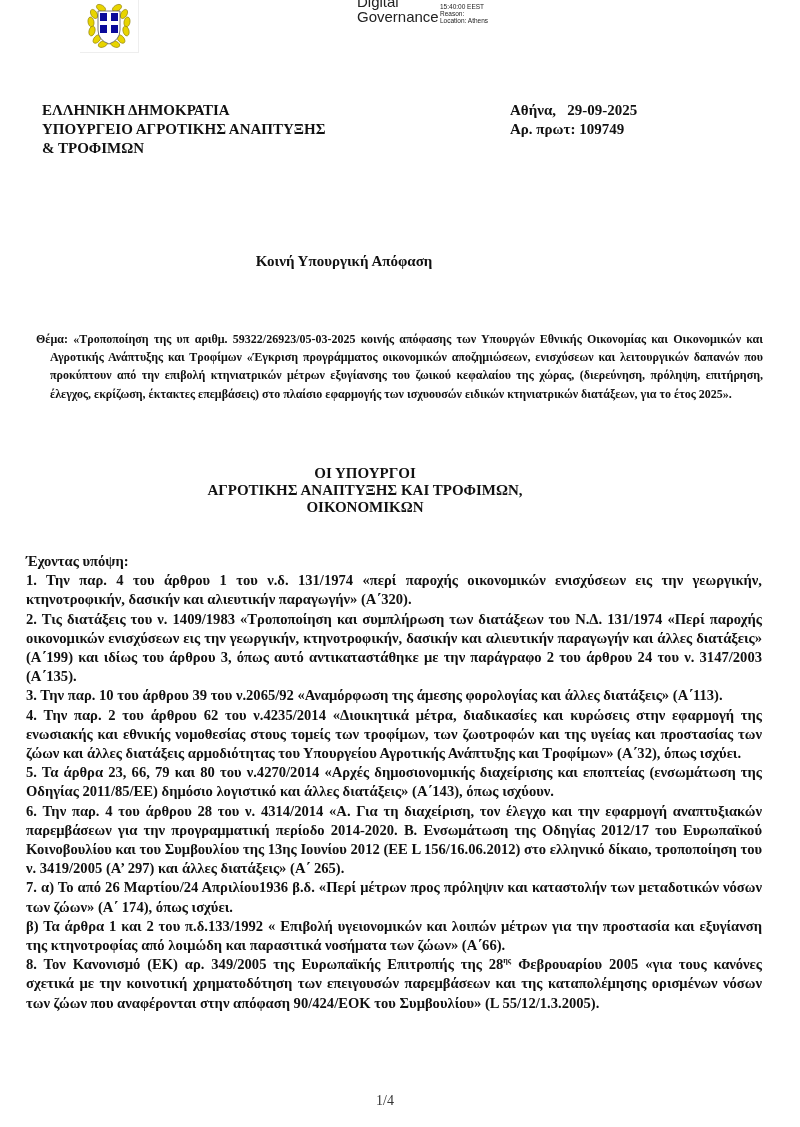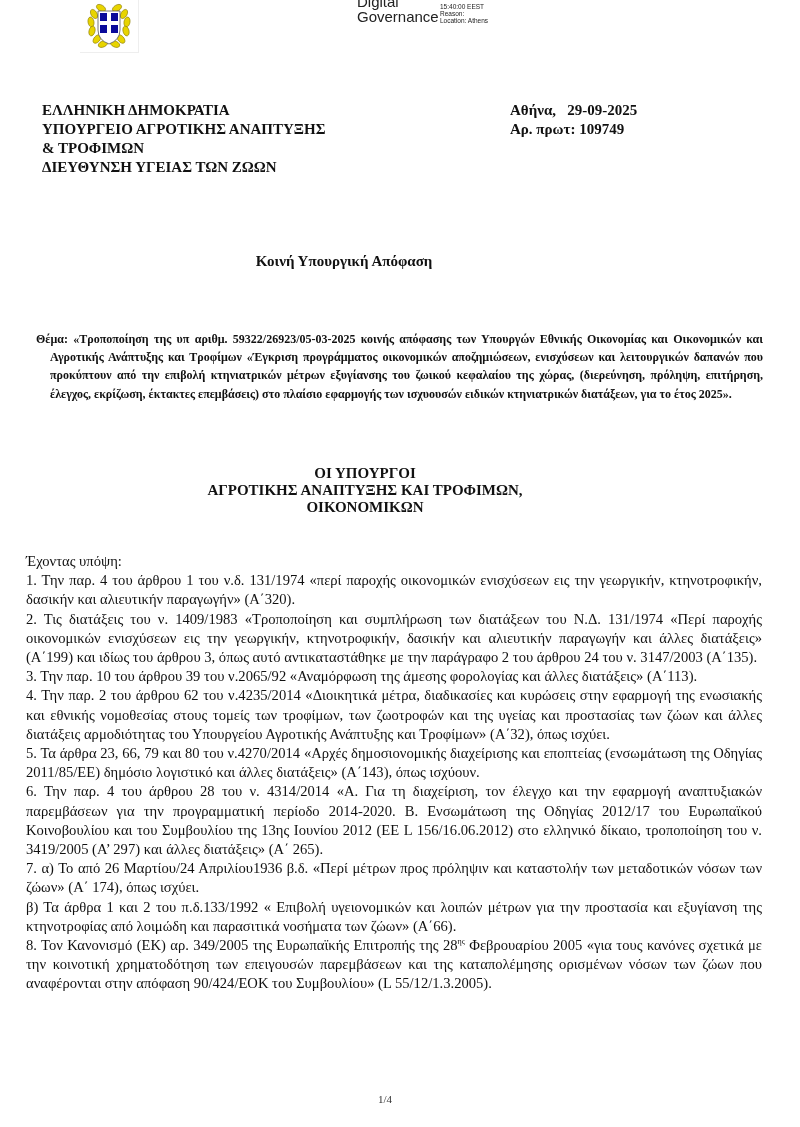--- a/index.html
+++ b/index.html
@@ -11,22 +11,22 @@
     .sig { position: absolute; left: 357px; top: -6px; font-family: "Liberation Sans", "DejaVu Sans", sans-serif; }
     .sig .big { font-size: 15px; line-height: 15px; color: #222; }
     .sig-meta { position: absolute; left: 440px; top: -4px; font-family: "Liberation Sans", "DejaVu Sans", sans-serif; font-size: 6.5px; line-height: 7px; color: #222; }
     .hdr-left { position: absolute; left: 26px; top: 101px; font-weight: bold; font-size: 15px; line-height: 19px; }
     .hdr-left div { white-space: nowrap; margin-left: 16px; }
     .hdr-right { position: absolute; left: 510px; top: 101px; font-weight: bold; font-size: 15px; line-height: 19px; white-space: nowrap; }
     .doc-type { position: absolute; left: 0; width: 688px; top: 253px; text-align: center; font-weight: bold; font-size: 15px; }
     .subject { position: absolute; left: 36px; width: 727px; top: 293px; font-weight: bold; font-size: 12px; line-height: 18.2px; text-align: justify; text-indent: -14px; padding-left: 14px; box-sizing: border-box; margin-top: 37px; }
     .ministers { position: absolute; left: 0; width: 730px; top: 465px; text-align: center; font-weight: bold; font-size: 15px; line-height: 17px; }
     .body { position: absolute; left: 26px; width: 736px; top: 552px; font-size: 14.6px; line-height: 19.2px; text-align: justify; }
-    .body p { margin: 0; }
-    .footer { position: absolute; left: 0; width: 770px; top: 1093px; text-align: center; font-size: 11px; color: #333; }
+    .body p { margin: 0; font-weight: bold; }
+    .footer { position: absolute; left: 0; width: 770px; top: 1093px; text-align: center; font-size: 14px; color: #333; }
     sup { font-size: 8px; line-height: 0; }
   </style>
 </head>
 <body>
 
 <div class="emblem">
   <svg width="58" height="52" viewBox="0 0 58 52">
     <g fill="#e8d400" stroke="#8a7a00" stroke-width="0.6">
       <ellipse cx="14" cy="14" rx="3" ry="5" transform="rotate(-30 14 14)"></ellipse>
       <ellipse cx="11" cy="22" rx="3" ry="5" transform="rotate(-10 11 22)"></ellipse>
@@ -57,21 +57,20 @@
   <div style="height:7px; overflow:hidden;">&nbsp;</div>
   <div>15:40:00 EEST</div>
   <div>Reason:</div>
   <div>Location: Athens</div>
 </div>
 
 <div class="hdr-left">
   <div>ΕΛΛΗΝΙΚΗ ΔΗΜΟΚΡΑΤΙΑ</div>
   <div>ΥΠΟΥΡΓΕΙΟ ΑΓΡΟΤΙΚΗΣ ΑΝΑΠΤΥΞΗΣ</div>
   <div>&amp; ΤΡΟΦΙΜΩΝ</div>
-  <div>ΔΙΕΥΘΥΝΣΗ ΥΓΕΙΑΣ ΤΩΝ ΖΩΩΝ</div>
 </div>
 
 <div class="hdr-right">
   <div style="white-space:pre">Αθήνα,   29-09-2025</div>
   <div>Αρ. πρωτ: 109749</div>
 </div>
 
 <div class="doc-type">Κοινή Υπουργική Απόφαση</div>
 
 <div class="subject">Θέμα: «Τροποποίηση της υπ αριθμ. 59322/26923/05-03-2025 κοινής απόφασης των Υπουργών Εθνικής Οικονομίας και Οικονομικών και Αγροτικής Ανάπτυξης και Τροφίμων «Έγκριση προγράμματος οικονομικών αποζημιώσεων, ενισχύσεων και λειτουργικών δαπανών που προκύπτουν από την επιβολή κτηνιατρικών μέτρων εξυγίανσης του ζωικού κεφαλαίου της χώρας, (διερεύνηση, πρόληψη, επιτήρηση, έλεγχος, εκρίζωση, έκτακτες επεμβάσεις) στο πλαίσιο εφαρμογής των ισχυουσών ειδικών κτηνιατρικών διατάξεων, για το έτος 2025».</div>

